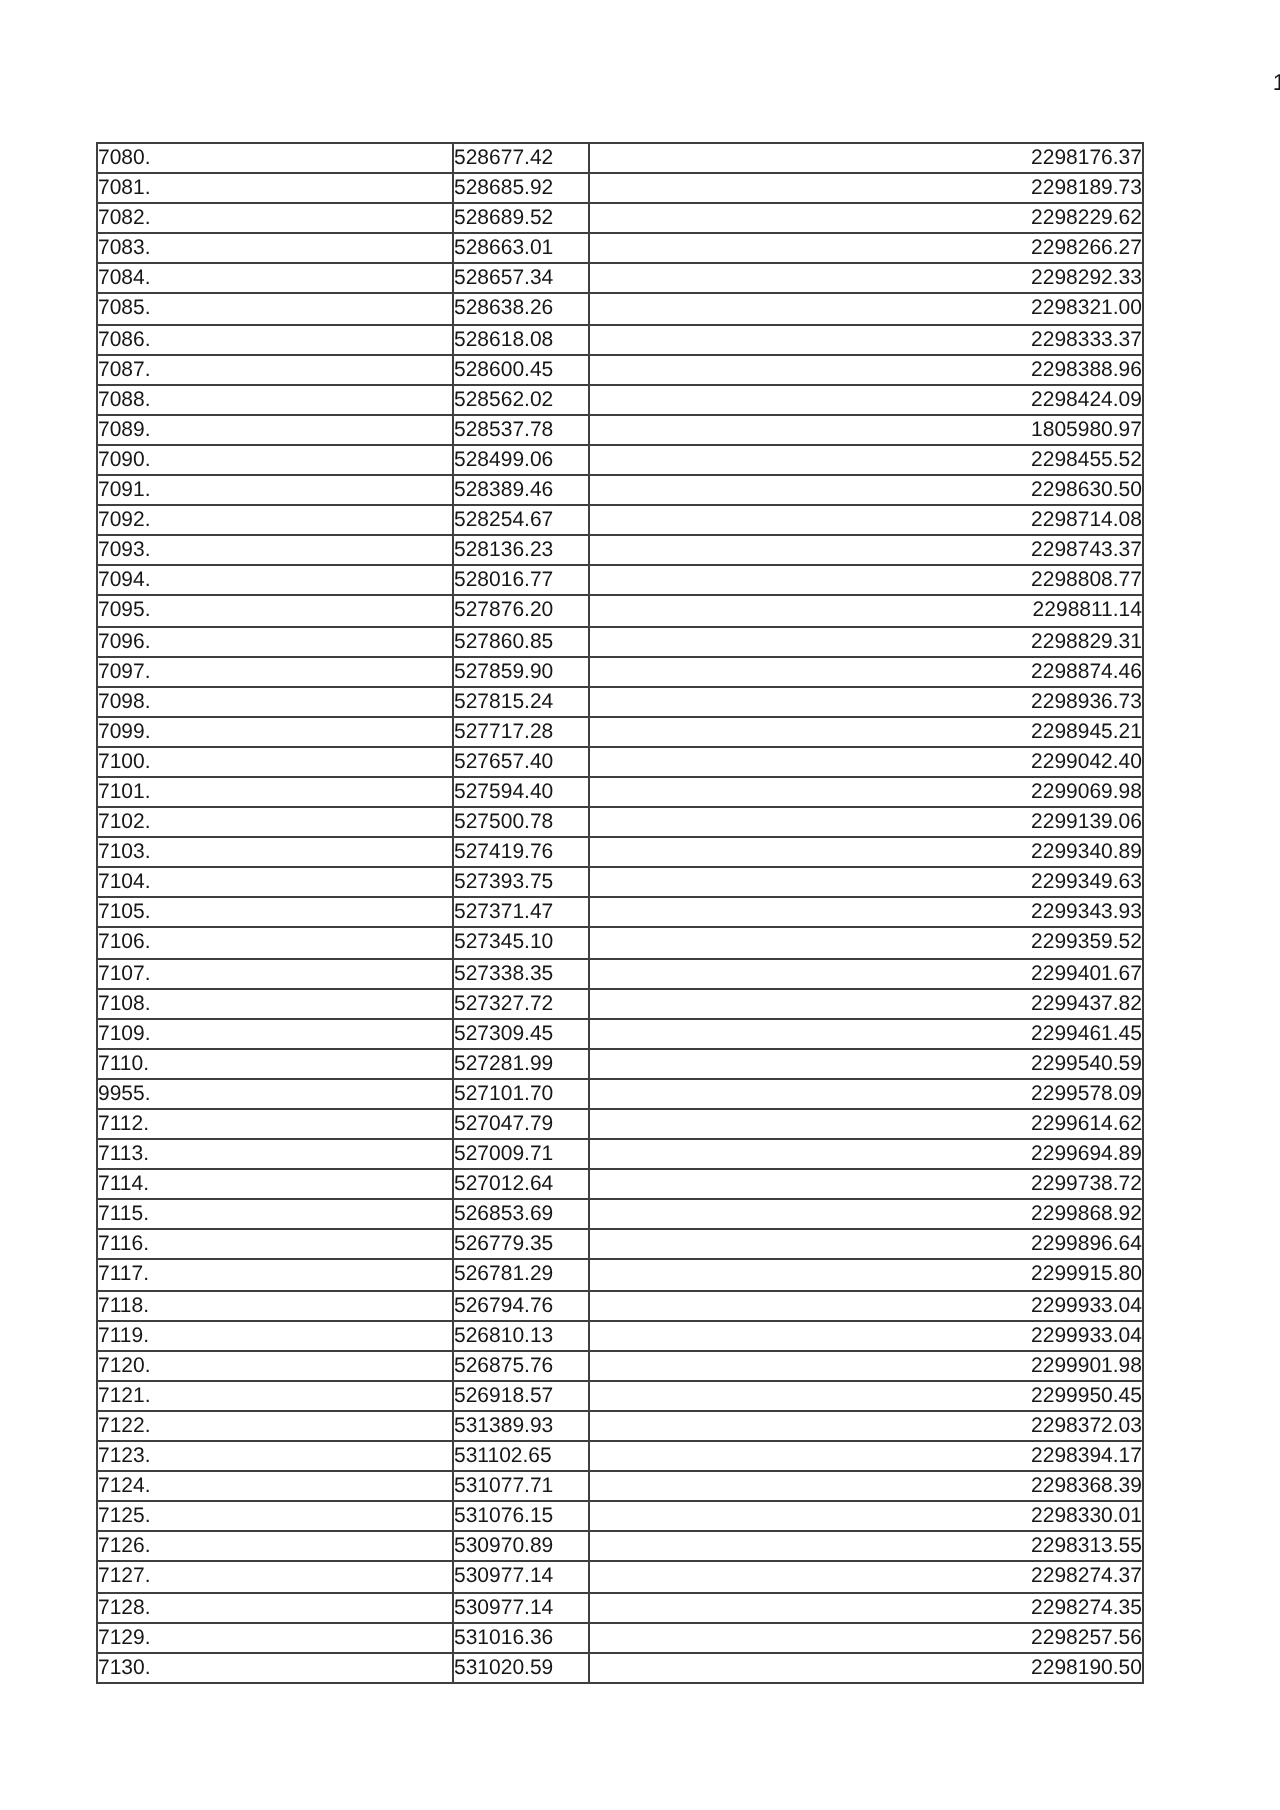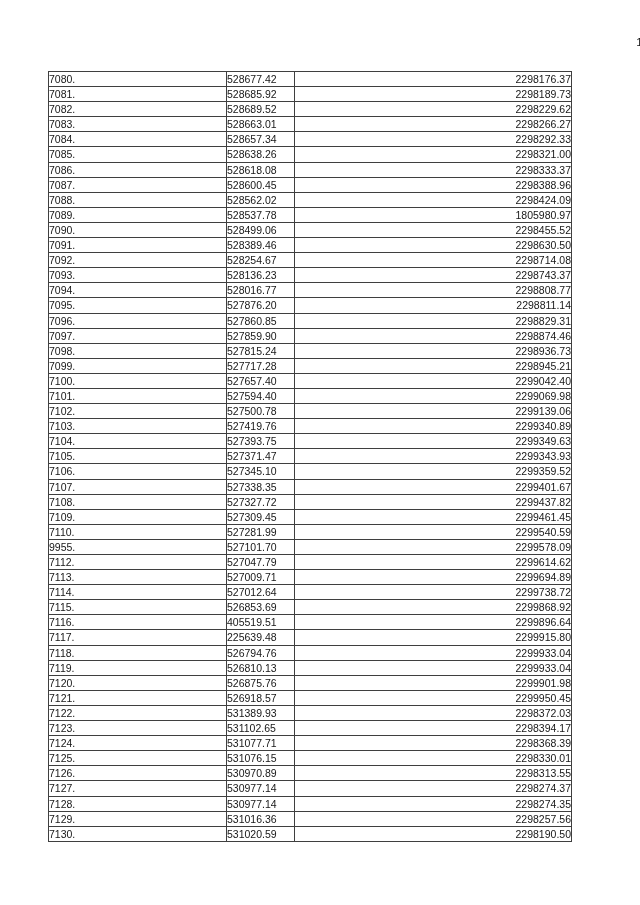--- a/index.html
+++ b/index.html
@@ -236,26 +236,26 @@
         <td class="c1">527012.64</td>
         <td class="c2">2299738.72</td>
       </tr>
       <tr>
         <td class="c0">7115.</td>
         <td class="c1">526853.69</td>
         <td class="c2">2299868.92</td>
       </tr>
       <tr>
         <td class="c0">7116.</td>
-        <td class="c1">405519.51</td>
+        <td class="c1">526779.35</td>
         <td class="c2">2299896.64</td>
       </tr>
       <tr>
         <td class="c0">7117.</td>
-        <td class="c1">225639.48</td>
+        <td class="c1">526781.29</td>
         <td class="c2">2299915.80</td>
       </tr>
       <tr>
         <td class="c0">7118.</td>
         <td class="c1">526794.76</td>
         <td class="c2">2299933.04</td>
       </tr>
       <tr>
         <td class="c0">7119.</td>
         <td class="c1">526810.13</td>

